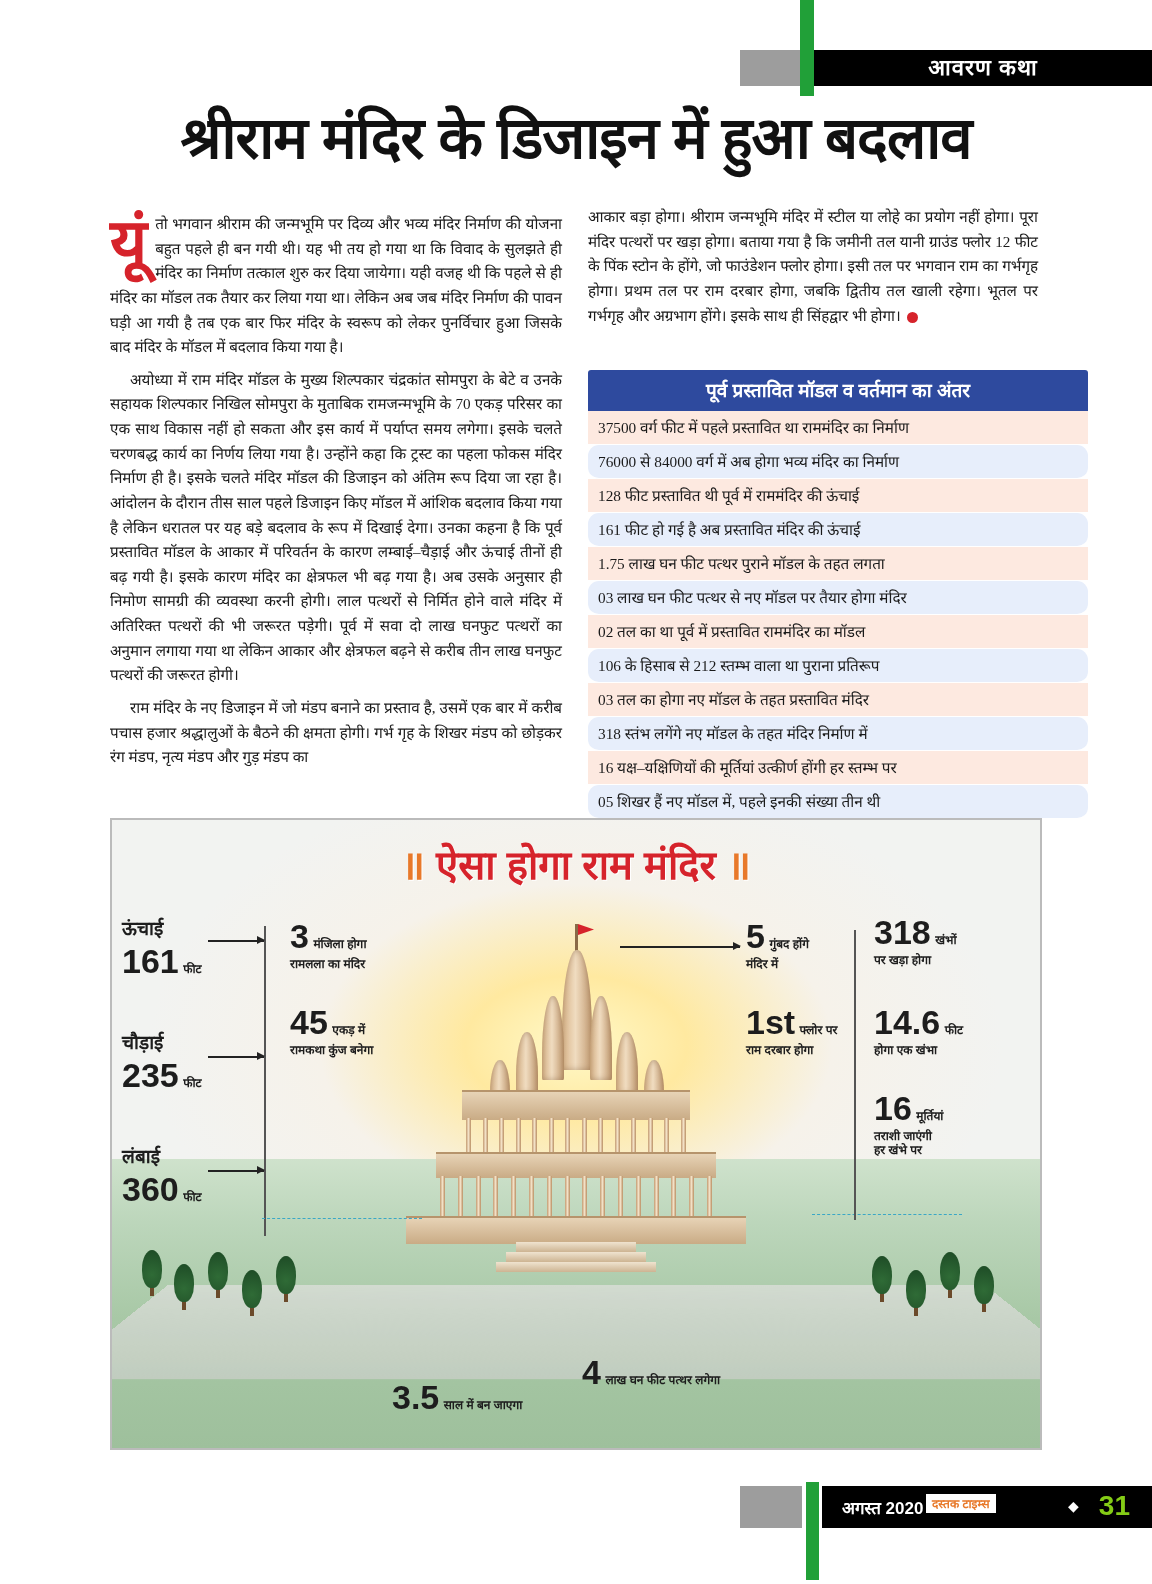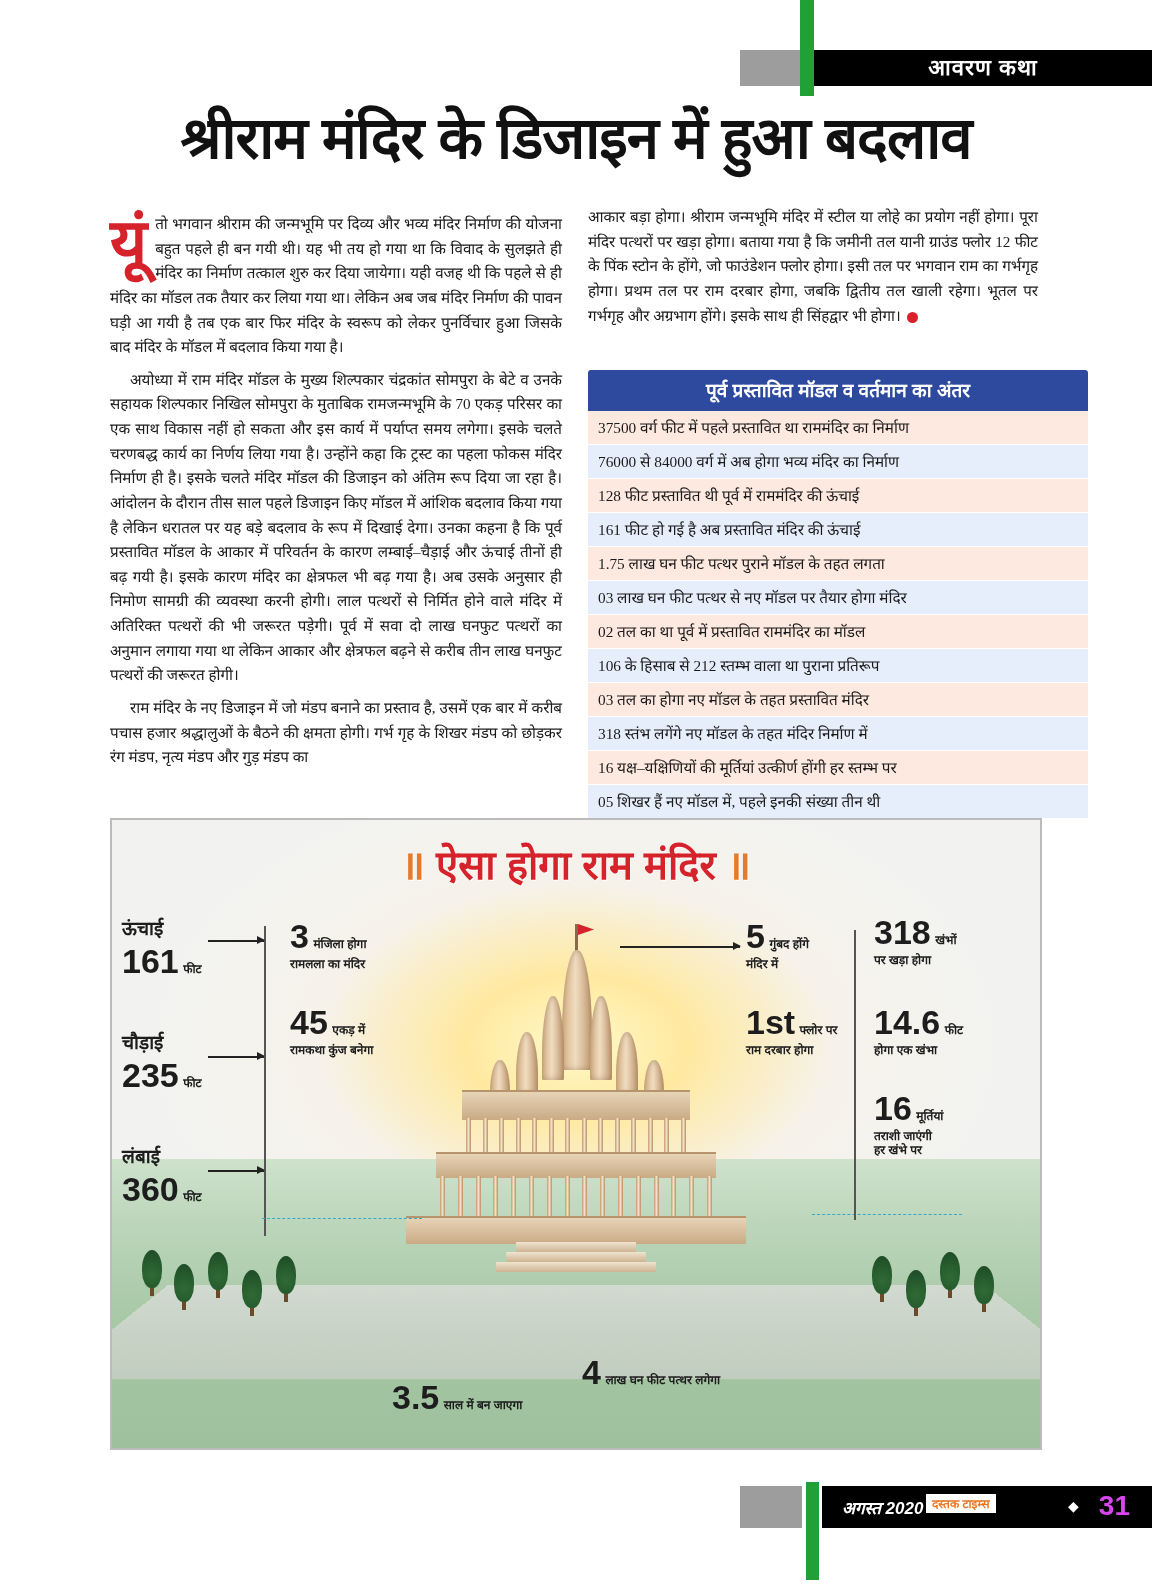--- a/index.html
+++ b/index.html
@@ -64,21 +64,21 @@
     font-weight:bold;font-size:19px;padding:7px 0 8px 0;
     border-radius:3px 3px 0 0;
   }
   .cmp-row{
     font-size:15.3px;
     padding:6px 10px 7px 10px;
     border-bottom:1px solid #ffffff;
     color:#1a1a1a;
   }
   .cmp-row.odd{background:#fde9e0;}
-  .cmp-row.even{background:#e7eefb;}
+  .cmp-row.even{background:#e7eefb;border-radius:11px;}
 
   
   .info{
     position:absolute;left:110px;top:818px;width:928px;height:628px;
     border:2px solid #bbb;
     background:linear-gradient(#f7f7f7,#eef2f3);
     overflow:hidden;
   }
   .info-sky{
     position:absolute;left:0;top:0;width:100%;height:58%;
@@ -128,24 +128,24 @@
   .arrowline{position:absolute;background:#222;height:1.5px;z-index:5;}
   .arrowline:after{content:"";position:absolute;right:-1px;top:-4px;border-left:8px solid #222;border-top:4.5px solid transparent;border-bottom:4.5px solid transparent;}
   .vline{position:absolute;width:1.5px;background:#555;z-index:5;}
   .dash{position:absolute;border-top:1.5px dashed #3aa7c6;z-index:5;}
 
   
   .footer{position:absolute;left:0;top:1486px;width:1152px;height:42px;}
   .f-grey{position:absolute;left:740px;top:0;width:62px;height:42px;background:#9d9d9d;}
   .f-green{position:absolute;left:806px;top:-4px;width:13px;height:98px;background:#21a038;}
   .f-black{position:absolute;left:822px;top:0;width:330px;height:42px;background:#000;}
-  .f-black .fm{position:absolute;left:20px;top:10px;color:#fff;font-size:17px;font-weight:bold;font-family:"Liberation Sans", sans-serif;font-style:italic;}
+  .f-black .fm{position:absolute;left:20px;top:10px;color:#fff;font-size:17px;font-weight:bold;font-family:"Liberation Sans", sans-serif;}
   .f-black .fb{position:absolute;left:104px;top:8px;color:#e8792a;font-size:12px;font-weight:bold;font-family:"Liberation Sans", sans-serif;background:#fff;padding:1px 6px;}
   .f-black .fd{position:absolute;left:246px;top:12px;color:#fff;font-size:14px;}
-  .f-black .fp{position:absolute;right:22px;top:4px;color:#d946ef;font-size:28px;font-weight:bold;font-family:"Liberation Sans", sans-serif;}
+  .f-black .fp{position:absolute;right:22px;top:4px;color:#84cc16;font-size:28px;font-weight:bold;font-family:"Liberation Sans", sans-serif;}
 </style>
 </head>
 <body>
 
 <div class="page">
 
   <div class="topbar">
     <div class="top-grey"></div>
     <div class="top-green"></div>
     <div class="top-black">

